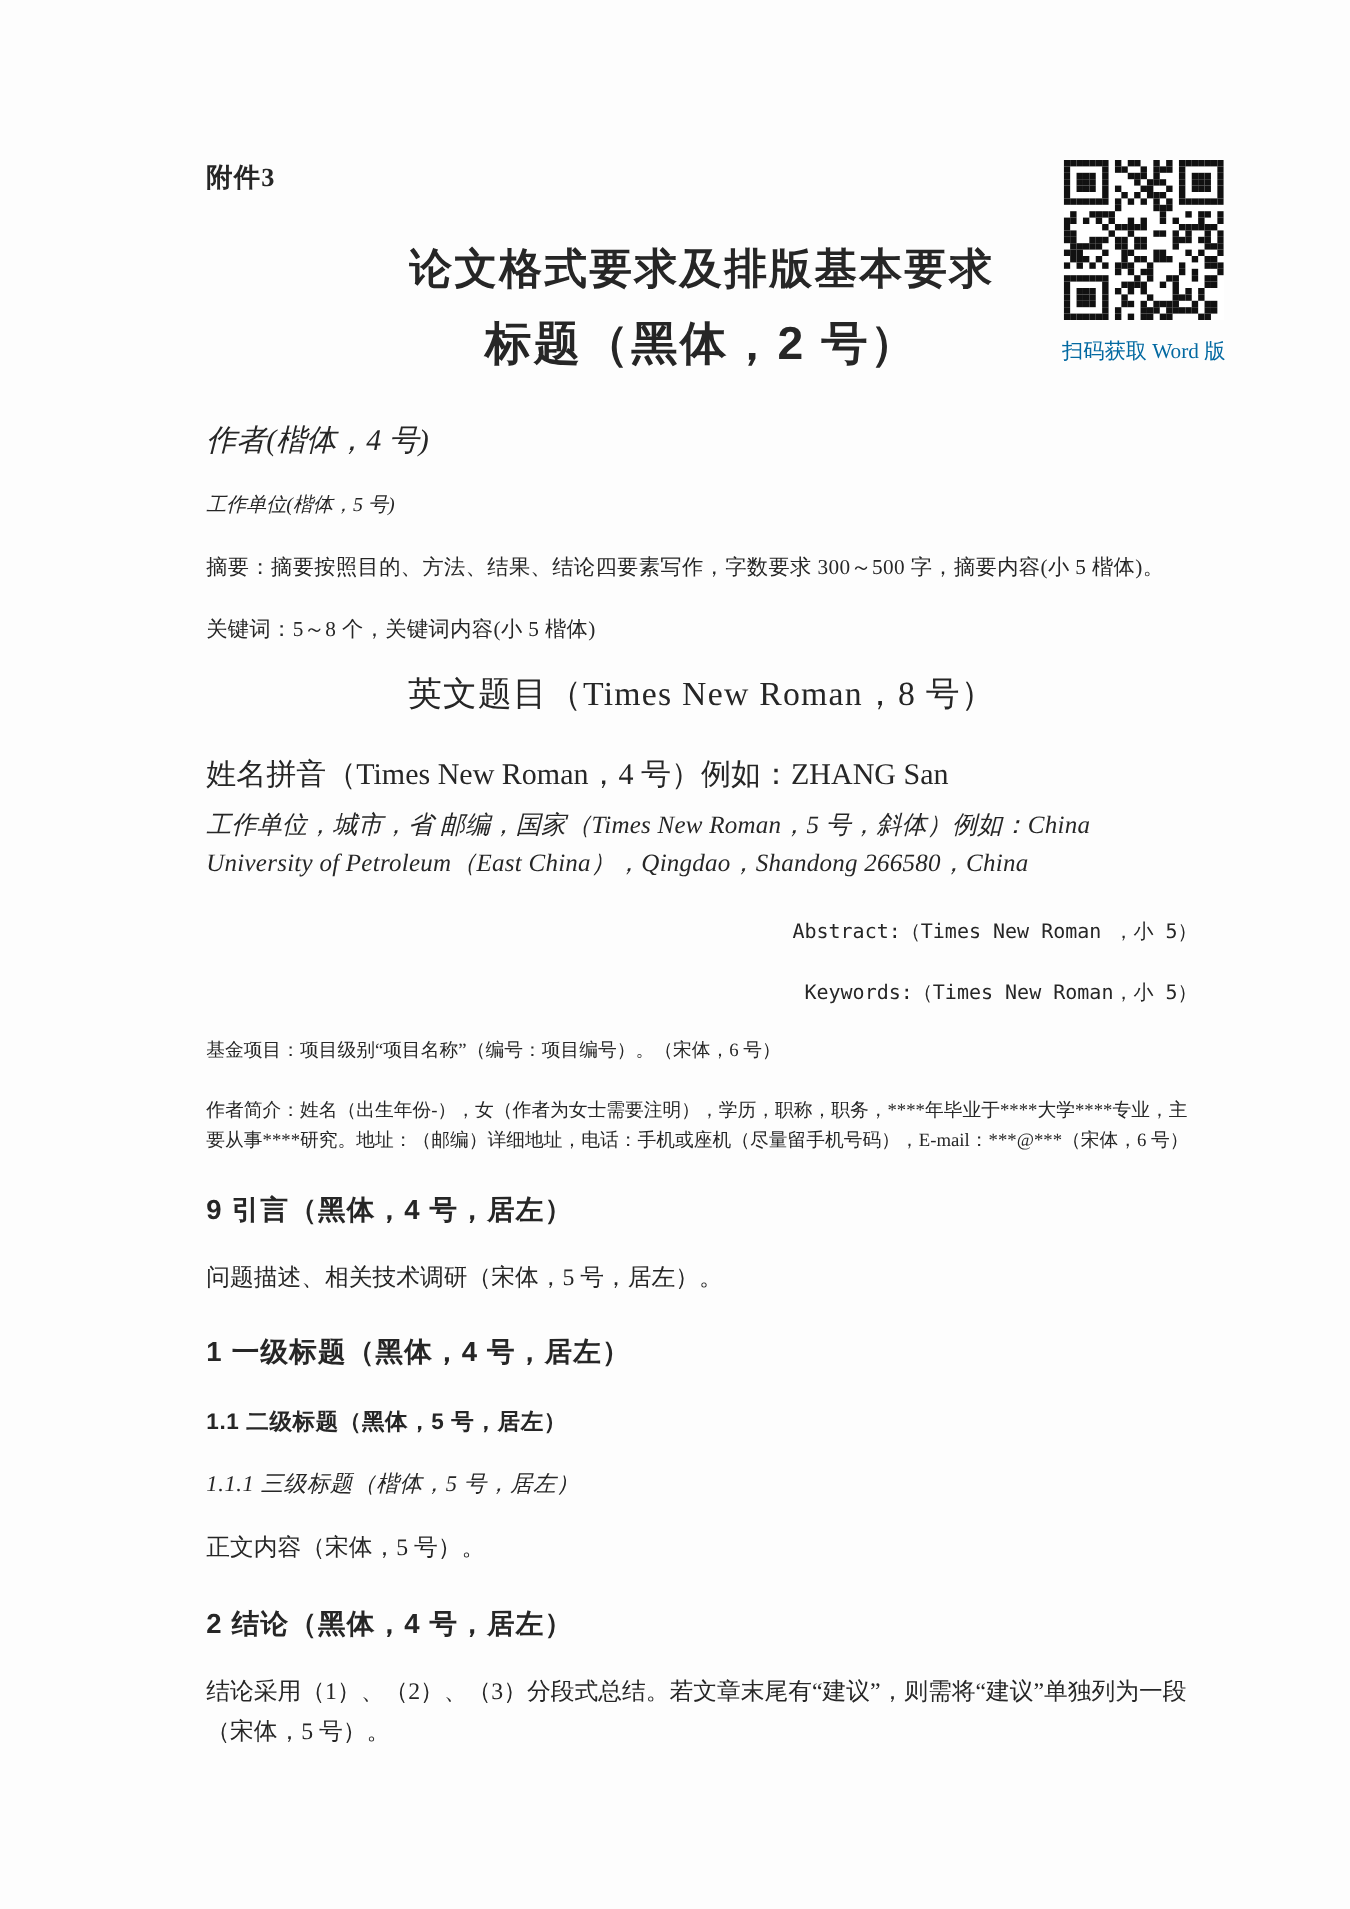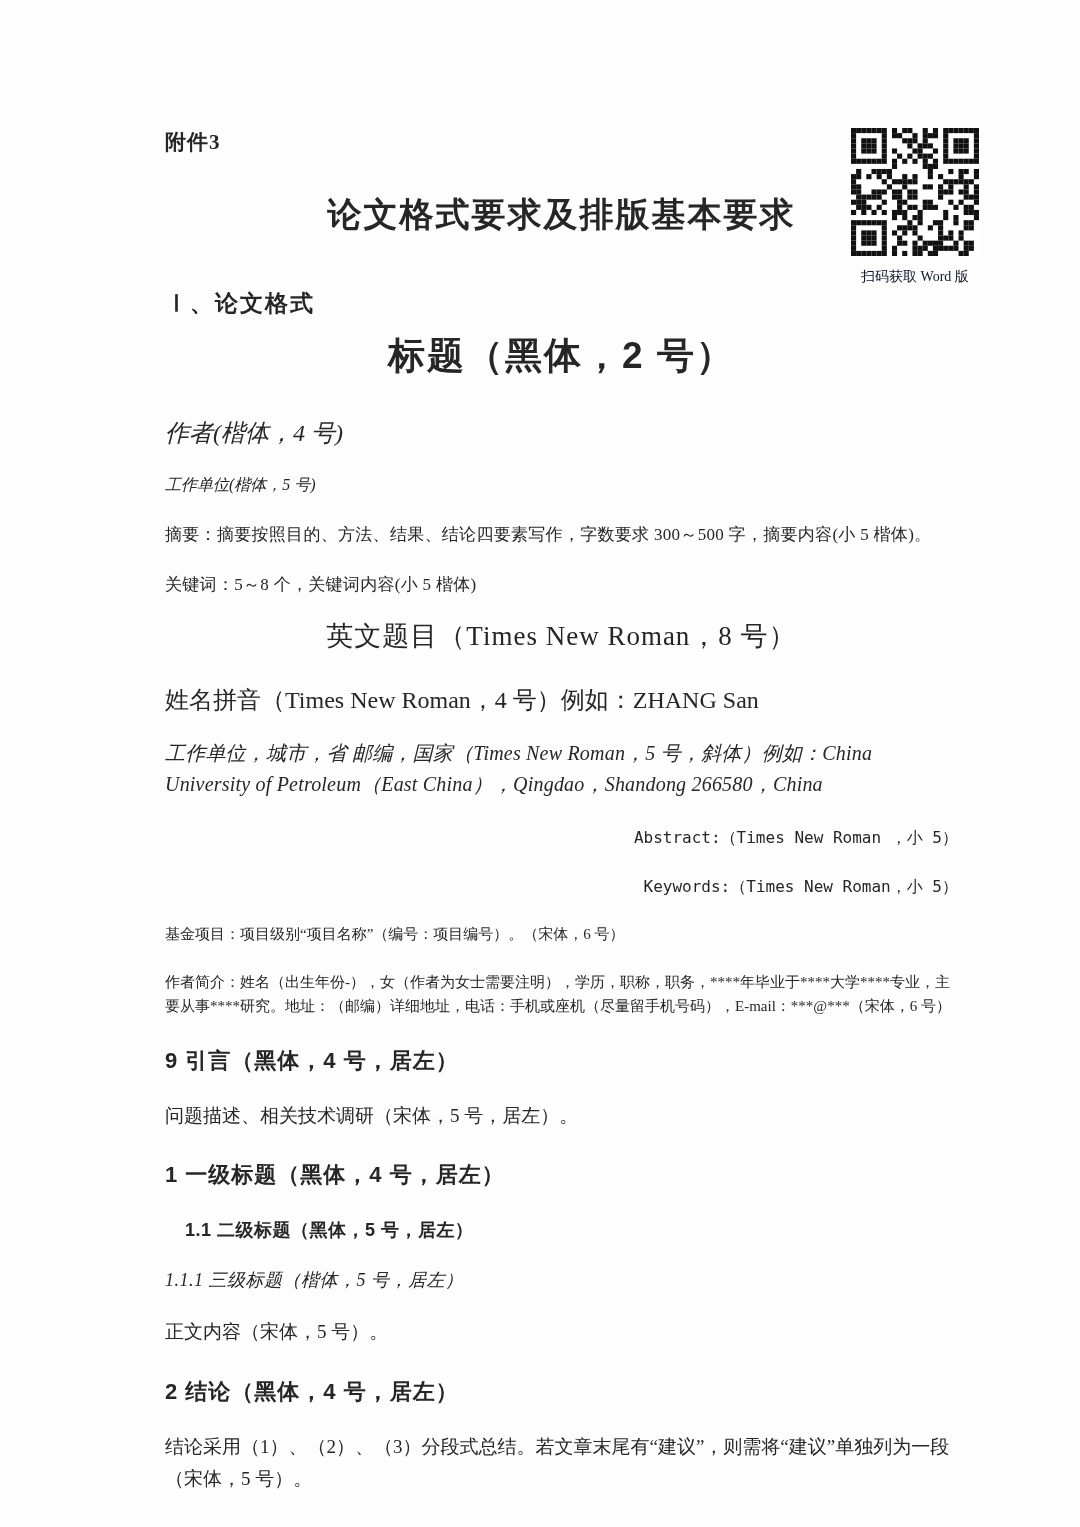--- a/index.html
+++ b/index.html
@@ -68,21 +68,21 @@
     margin-top: 22px;
     letter-spacing: 1px;
   }
   .author-en {
     font-size: 24px;
     margin-top: 30px;
   }
   .affiliation-en {
     font-size: 20px;
     font-style: italic;
-    margin-top: 22px;
+    margin-top: 10px;
     line-height: 1.55;
     letter-spacing: 0.2px;
   }
   .mono-line {
     font-family: "DejaVu Sans Mono", monospace;
     font-size: 16px;
     margin-top: 28px;
     text-align: right;
   }
   .tiny-6 {
@@ -101,21 +101,20 @@
     font-size: 19px;
     margin-top: 24px;
     line-height: 1.7;
   }
   .heading-5 {
     font-family: "Liberation Sans", sans-serif;
     font-size: 18px;
     font-weight: bold;
     margin-top: 28px;
     letter-spacing: 0.5px;
-    margin-left: 20px;
   }
   .heading-5-kai {
     font-size: 18px;
     font-style: italic;
     margin-top: 26px;
     letter-spacing: 0.5px;
   }
   
   .qr-block {
     position: absolute;
@@ -125,22 +124,22 @@
     text-align: center;
   }
   .qr-image {
     display: inline-block;
     width: 128px;
     height: 128px;
     background: #fff;
   }
   .qr-caption {
     margin-top: 8px;
-    font-size: 14px;
-    color: #0f172a;
+    font-size: 17px;
+    color: #0369a1;
     white-space: nowrap;
   }
 </style>
 </head>
 <body>
 
 <div class="page">
 
   <div class="qr-block">
     <div class="qr-image">
@@ -455,21 +454,20 @@
           <rect x="110" y="120" width="5" height="5" fill="#111111"></rect>
         </svg>
     </div>
     <div class="qr-caption">扫码获取 Word 版</div>
   </div>
 
   <div class="content">
     <div class="attachment">附件3</div>
     <div class="main-title">论文格式要求及排版基本要求</div>
 
-    <div class="section-heading">Ⅰ、论文格式</div>
     <div class="paper-title-sample">标题（黑体，2 号）</div>
 
     <div class="kai-4">作者(楷体，4 号)</div>
     <div class="kai-5">工作单位(楷体，5 号)</div>
     <div class="kai-small5">摘要：摘要按照目的、方法、结果、结论四要素写作，字数要求 300～500 字，摘要内容(小 5 楷体)。</div>
     <div class="kai-small5">关键词：5～8 个，关键词内容(小 5 楷体)</div>
 
     <div class="title-en">英文题目（Times New Roman，8 号）</div>
     <div class="author-en">姓名拼音（Times New Roman，4 号）例如：ZHANG San</div>
     <div class="affiliation-en">工作单位，城市，省 邮编，国家（Times New Roman，5 号，斜体）例如：China University of Petroleum（East China），Qingdao，Shandong 266580，China</div>

